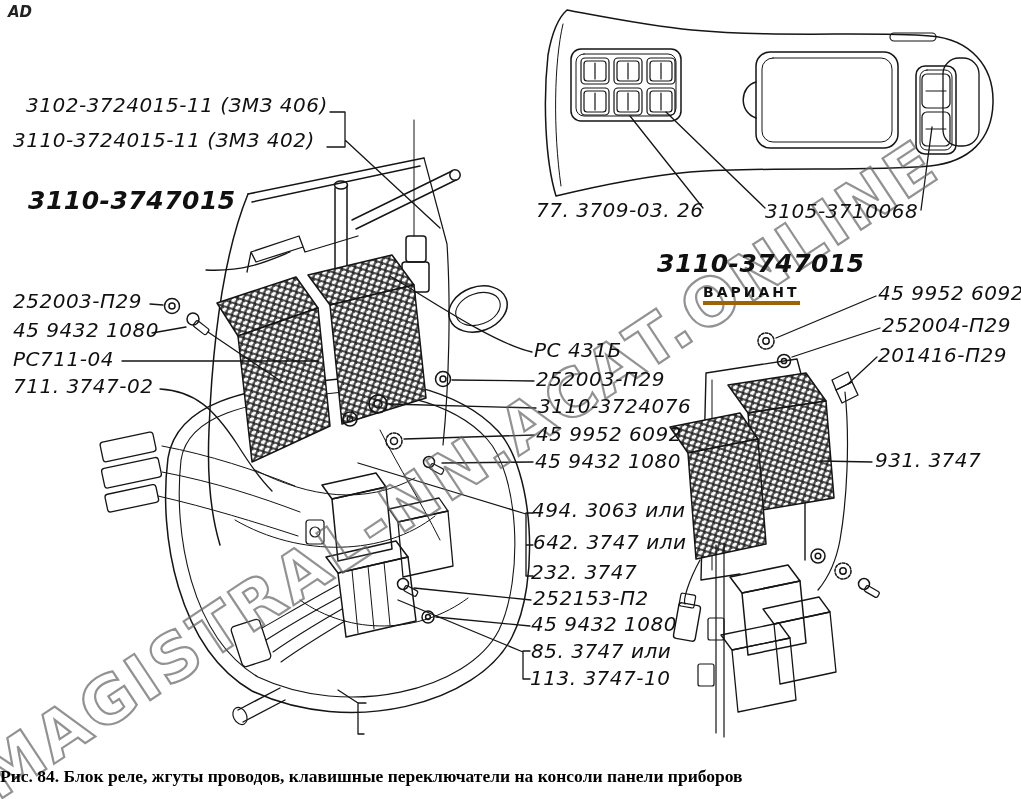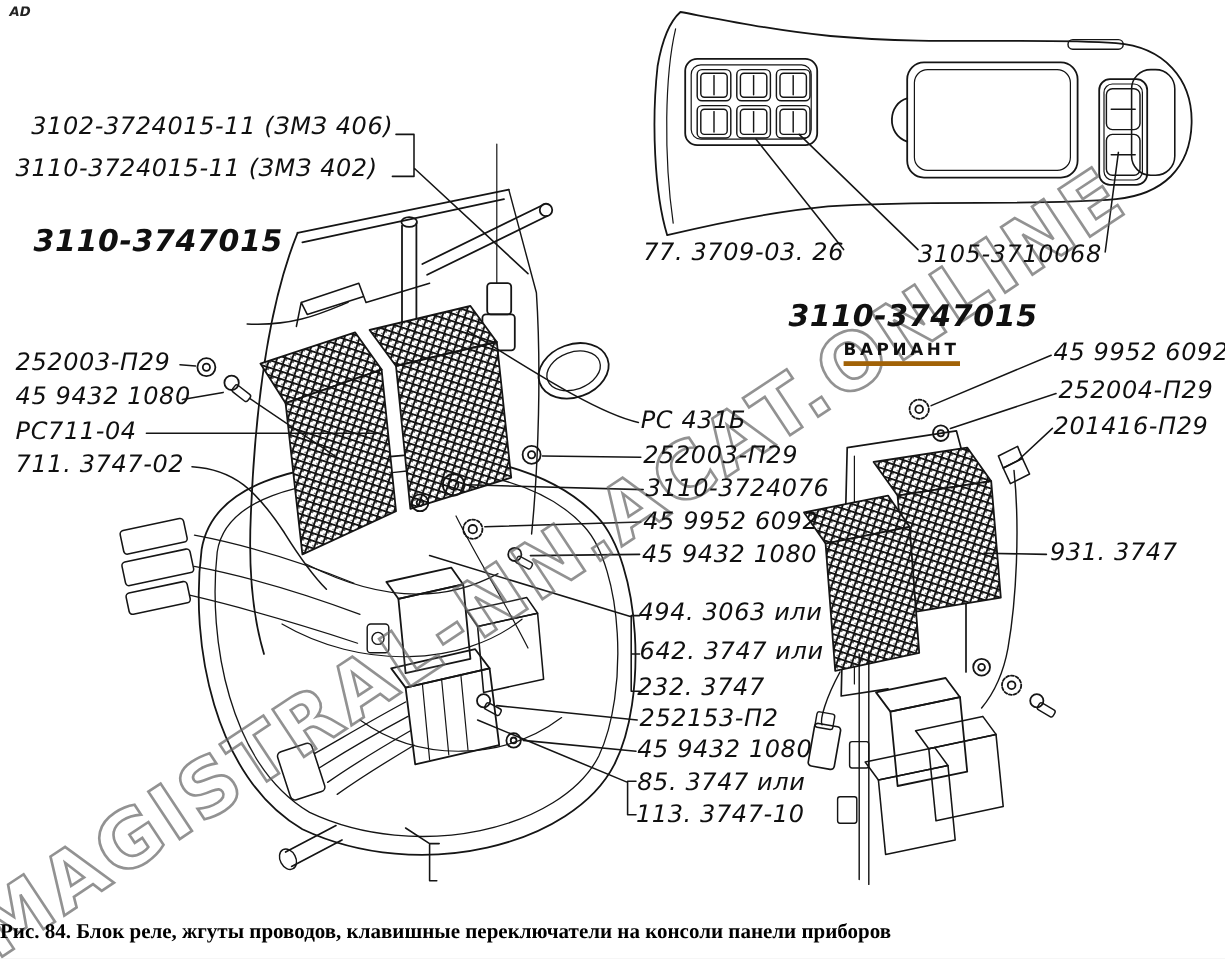--- a/index.html
+++ b/index.html
@@ -4,21 +4,21 @@
 <style>
   html,body{margin:0;padding:0;background:#e8e8e8;}
   #page{position:relative;width:1021px;height:799px;background:#ffffff;overflow:hidden;
         font-family:"DejaVu Sans",sans-serif;color:#111;}
   #art{position:absolute;left:0;top:0;z-index:1;}
   .lbl{position:absolute;z-index:3;font-style:italic;font-size:20px;line-height:1.05;
        letter-spacing:.5px;white-space:nowrap;color:#101010;}
   .lbl.big{font-size:25px;font-weight:700;}
   .lbl.variant{font-style:normal;font-weight:700;font-size:14px;letter-spacing:3px;
        border-bottom:4px solid #a16207;padding-bottom:1px;}
-  #corner-mark{position:absolute;left:8px;top:3px;z-index:3;font-size:11px;font-weight:700;
+  #corner-mark{position:absolute;left:8px;top:3px;z-index:3;font-size:15px;font-weight:700;
        font-style:italic;color:#222;}
   #caption{position:absolute;left:0;right:0;top:766px;z-index:3;text-align:left;
        font-family:"Liberation Serif","DejaVu Serif",serif;font-weight:700;font-size:17.5px;color:#000;}
   #watermark{position:absolute;left:-15px;top:745px;z-index:2;white-space:nowrap;
        font-family:"DejaVu Sans",sans-serif;font-weight:700;font-size:65px;letter-spacing:3px;
        color:rgba(255,255,255,0.06);-webkit-text-stroke:2.2px rgba(100,100,100,0.7);
        transform:rotate(-33.5deg);transform-origin:0 50%;pointer-events:none;}
 </style>
 </head>
 <body>

